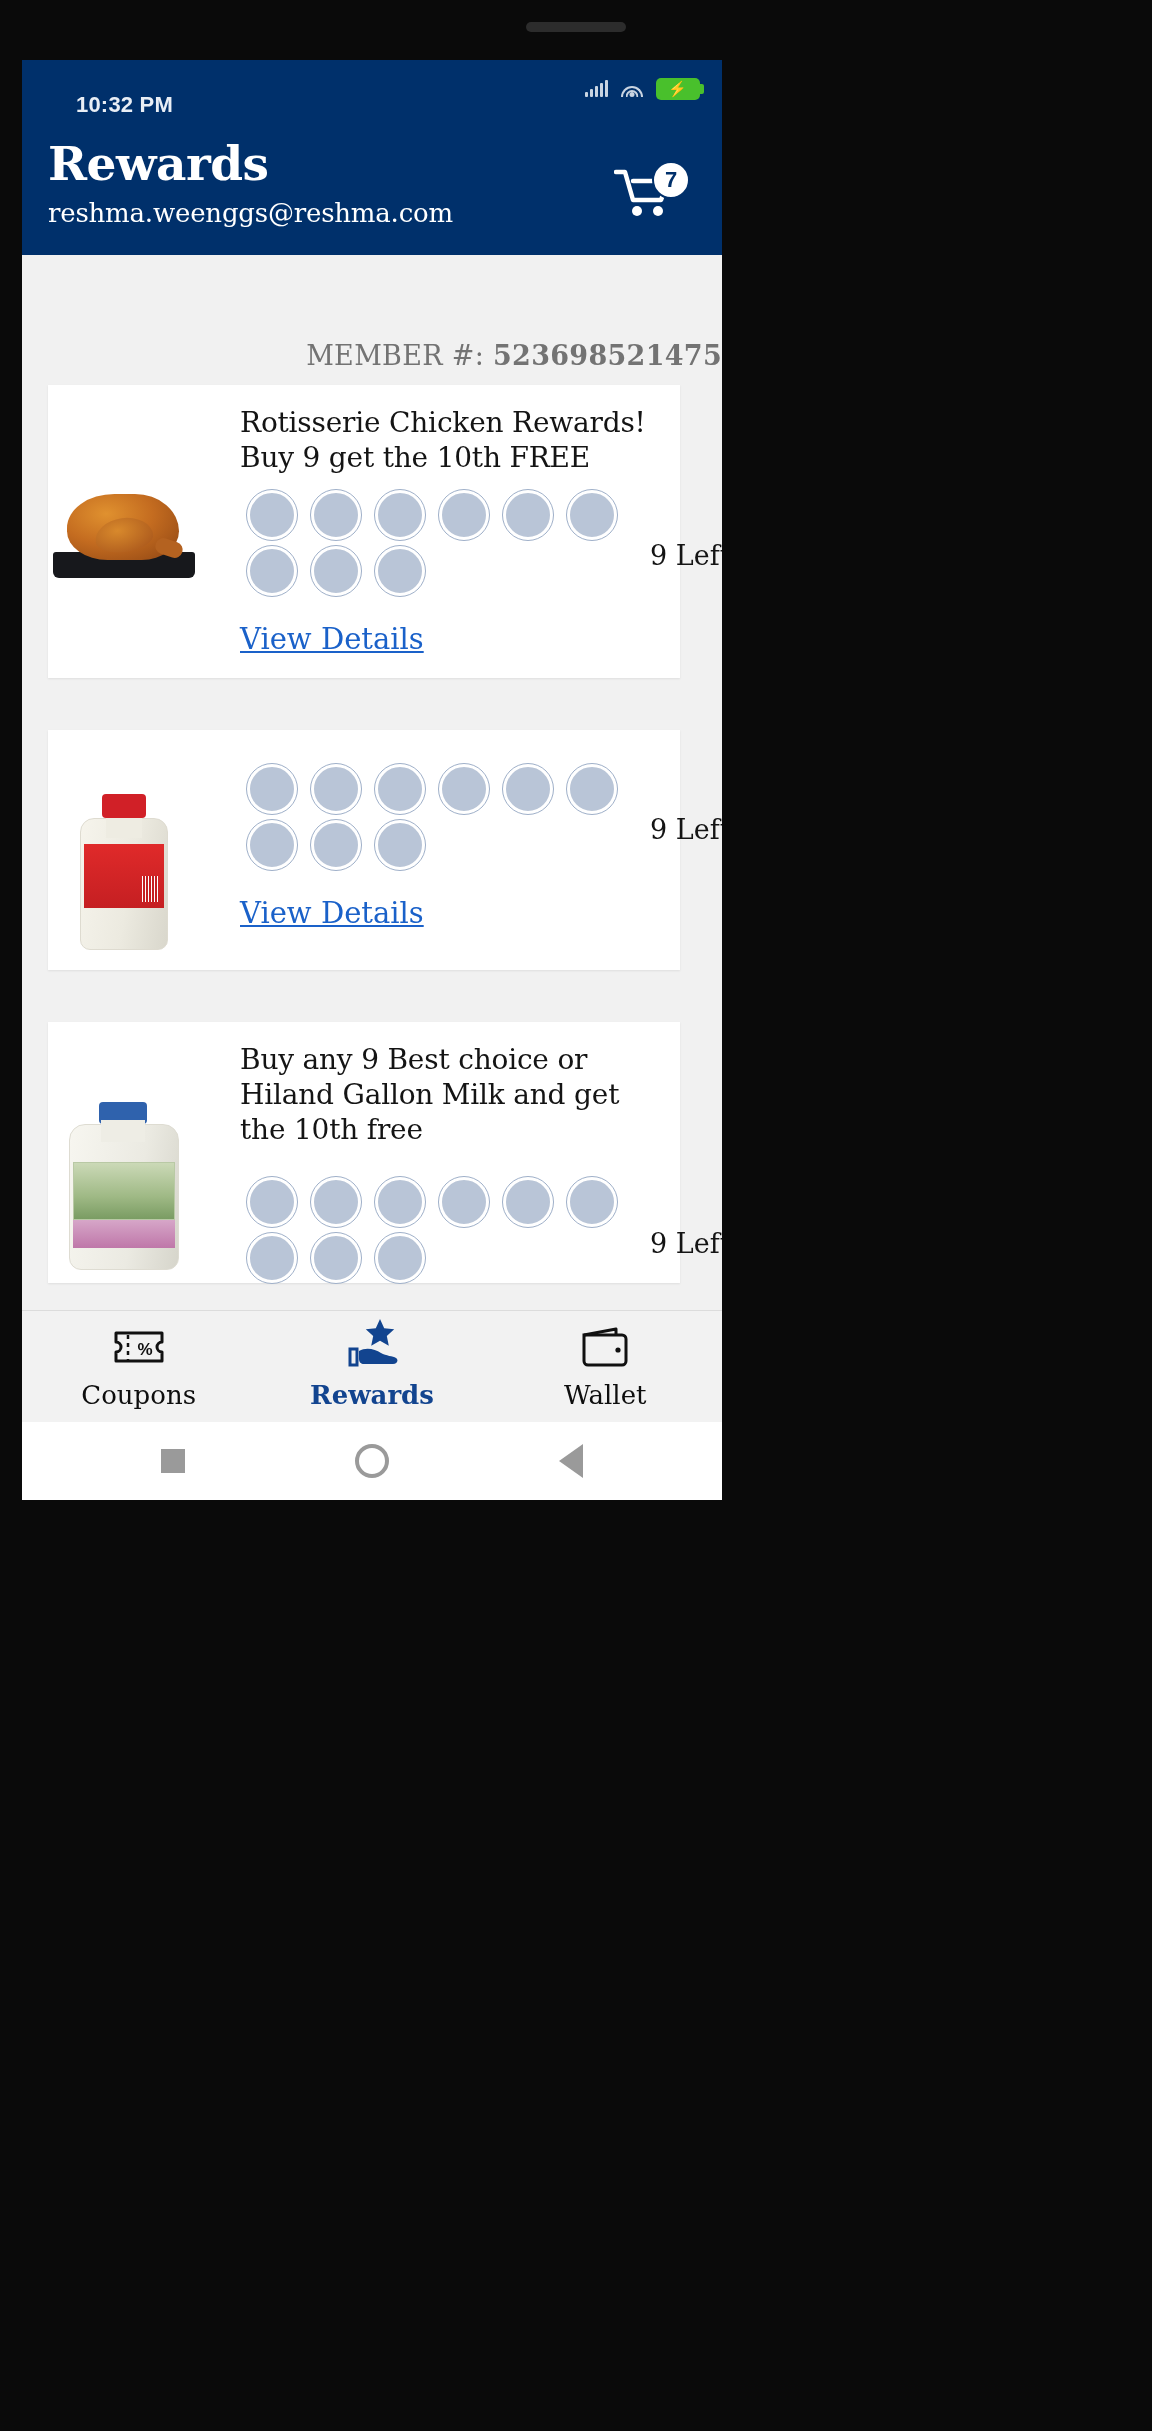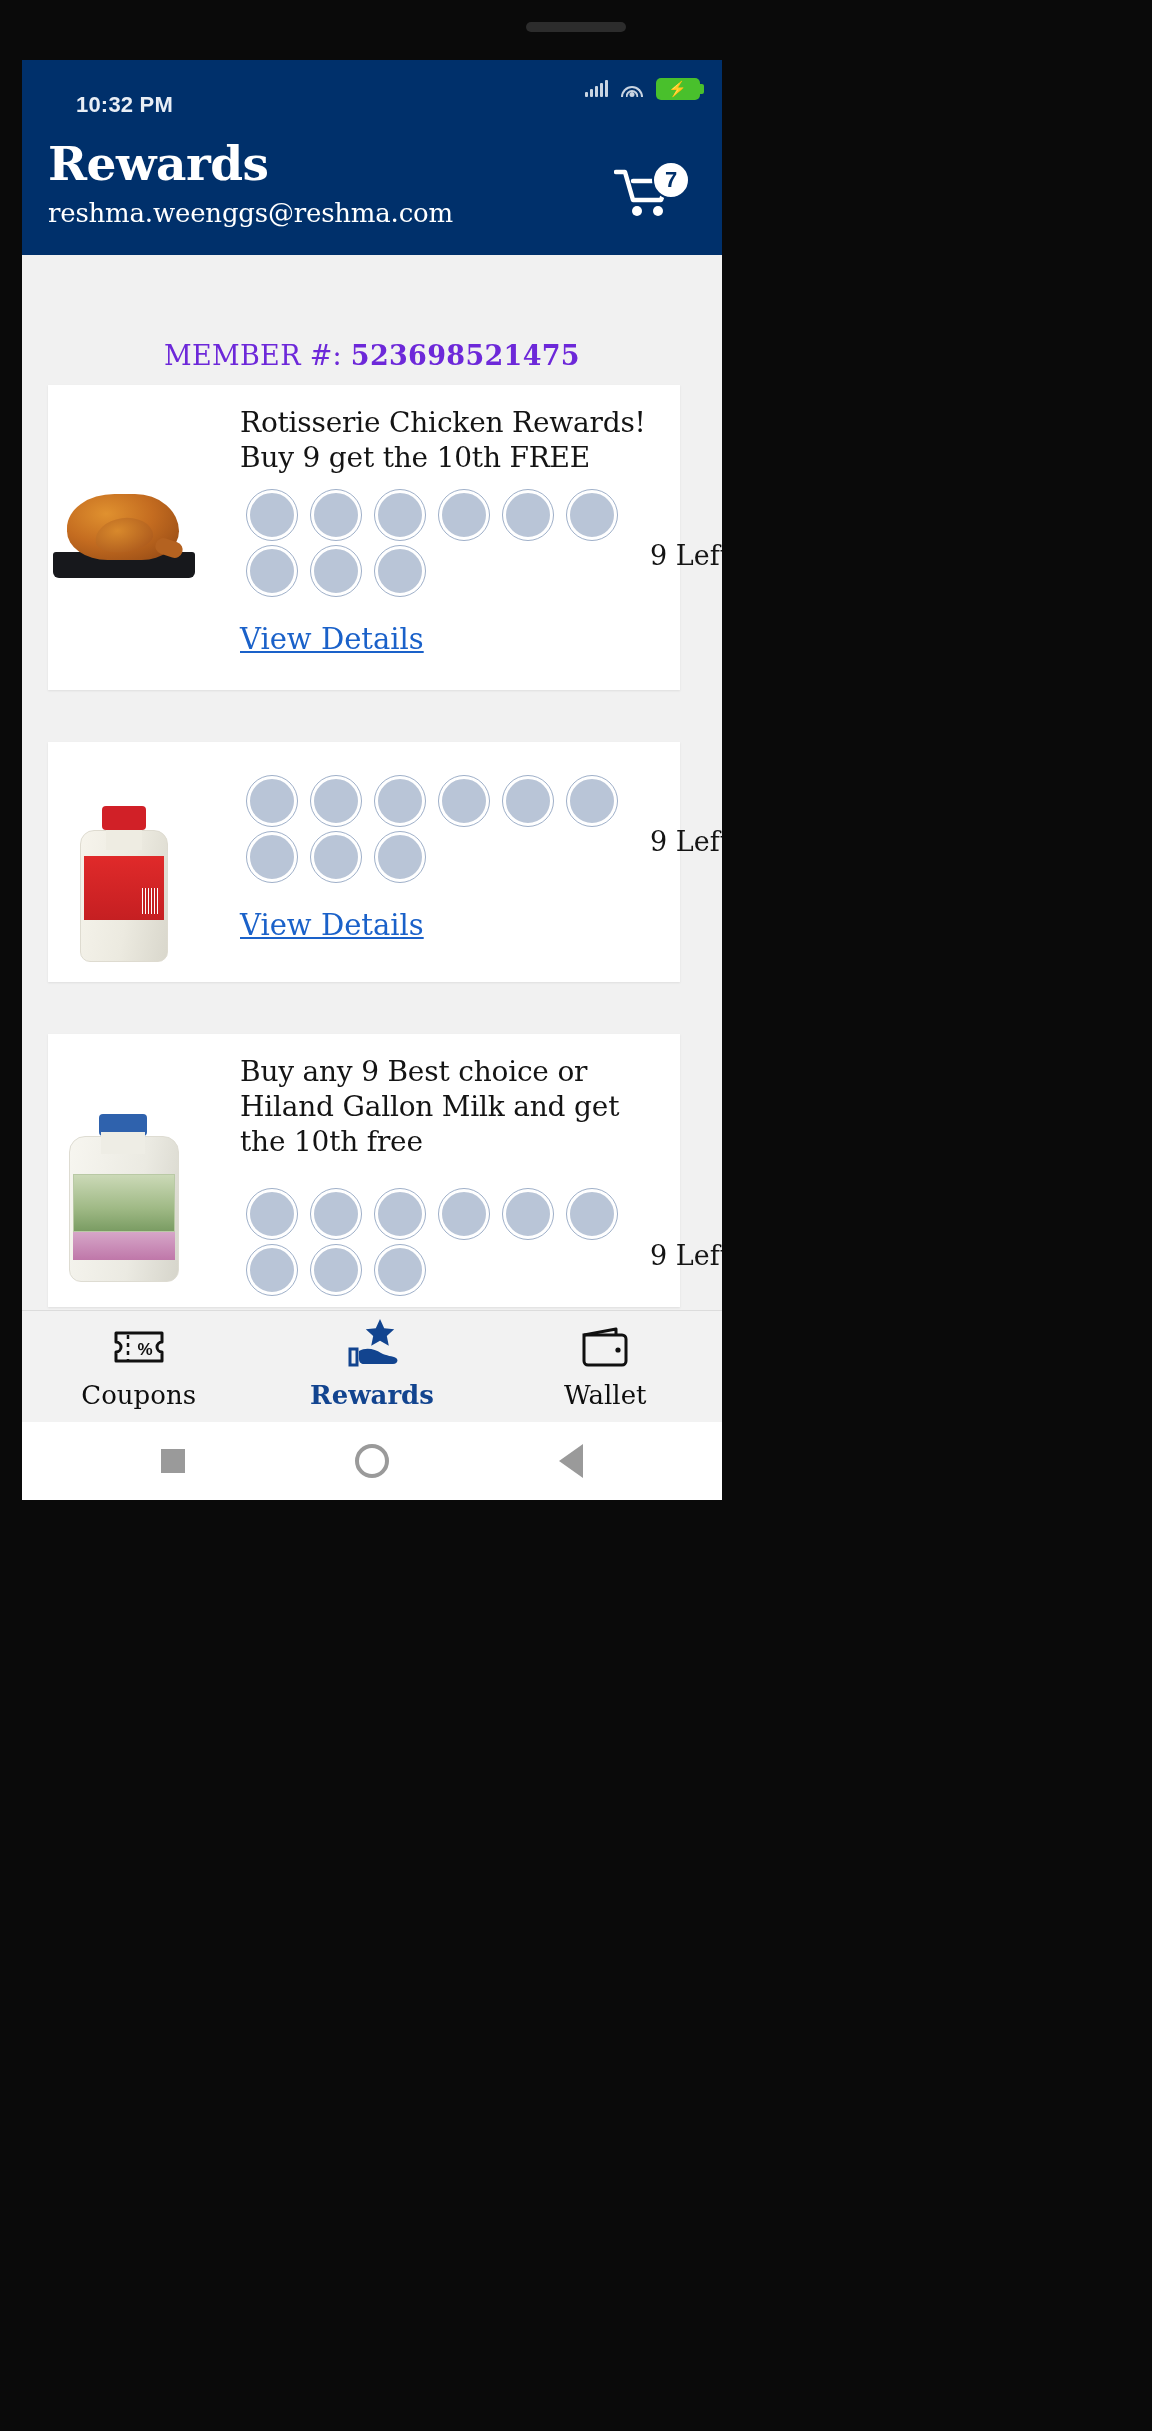--- a/index.html
+++ b/index.html
@@ -72,28 +72,28 @@
     display:flex; align-items:center; justify-content:center;
     font-size:22px; font-weight:700;
     font-family:"Liberation Sans", sans-serif;
   }
   
   .content{
     position:absolute; left:0; right:0; top:258px; bottom:134px;
     background:#f1f1f1; overflow:hidden;
   }
   .member{
-    text-align:center; color:#6d28d9; padding:22px 0 14px 0;
+    text-align:right; color:#737373; padding:22px 0 14px 0;
     font-size:27px; letter-spacing:.3px;
   }
   .member .lbl{ font-weight:400; }
   .member .num{ font-weight:700; }
   .card{
     background:#fff; margin:0 42px 52px 26px; position:relative;
-    padding:20px 0 12px 0; min-height:240px;
+    padding:20px 0 0 0; min-height:240px;
     box-shadow:0 1px 2px rgba(0,0,0,.08);
   }
   .card-title{
     font-size:28px; line-height:1.26; color:#141414;
     padding:0 24px 0 192px; letter-spacing:-.2px;
   }
   .thumb{
     position:absolute; left:-4px; top:80px; width:160px; height:120px;
     display:flex; align-items:center; justify-content:center;
   }

